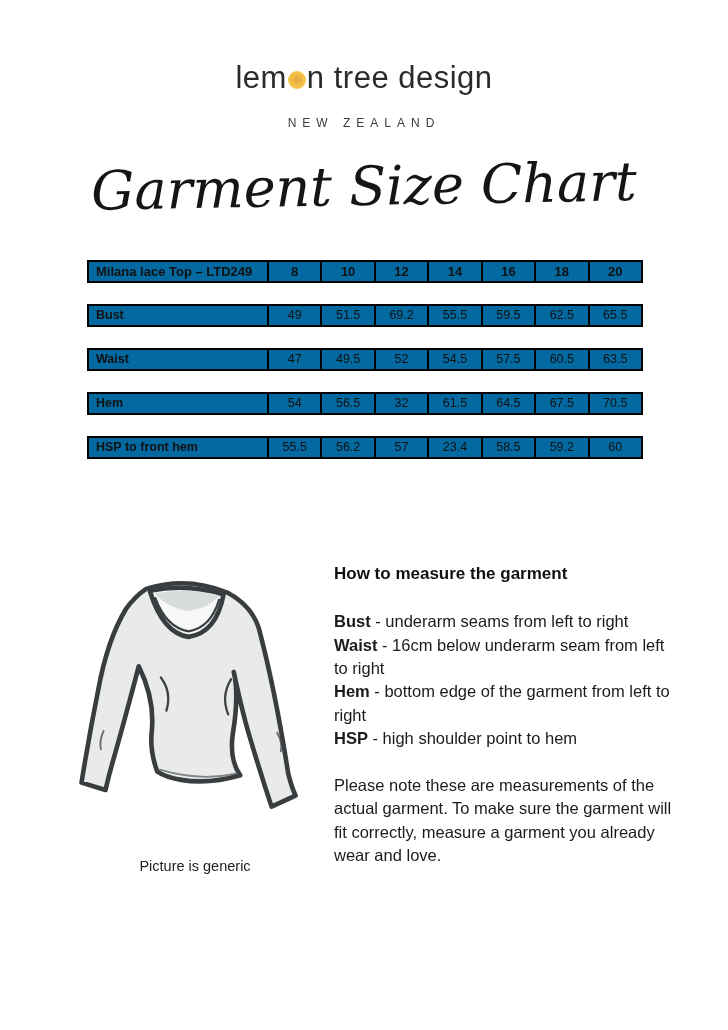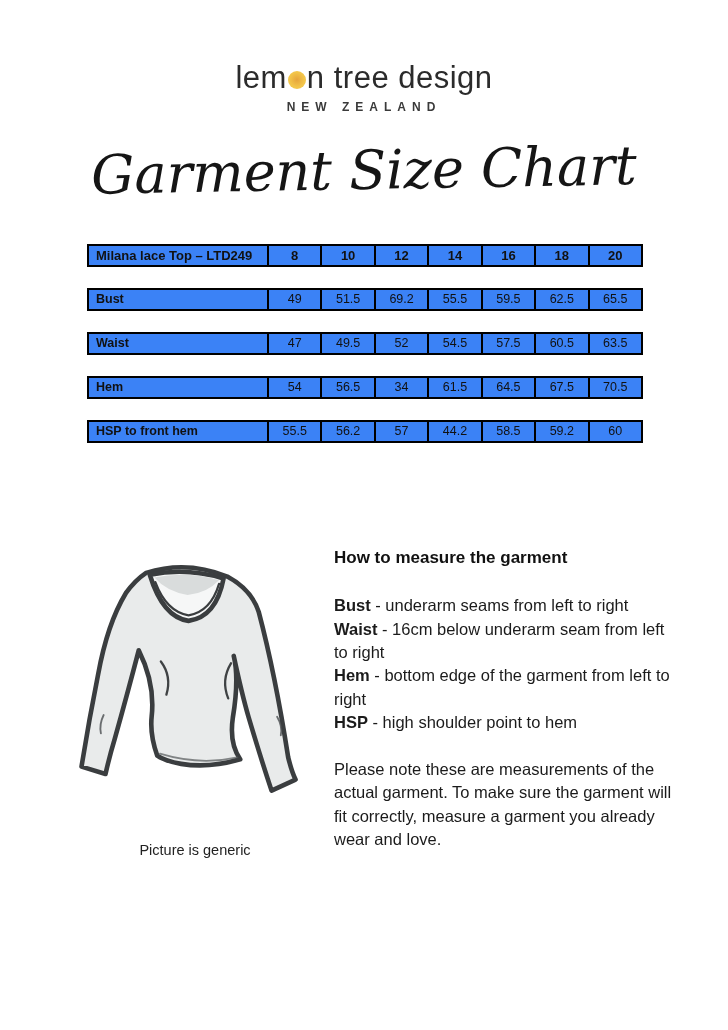--- a/index.html
+++ b/index.html
@@ -11,32 +11,32 @@
   }
 
   
   .logo-wrap { text-align:center; padding-top:60px; }
   .logo-line { font-size:31px; font-weight:500; letter-spacing:0.5px; color:#2b2b2b; }
   .lemon-dot {
     display:inline-block; width:18px; height:18px; border-radius:50%;
     background:radial-gradient(circle at 50% 48%, #e6a43c 0%, #f2c449 55%, #f6cd55 100%);
     transform:translateY(1px); margin:0 1px;
   }
-  .logo-sub { font-size:12px; font-weight:700; letter-spacing:6px; color:#3a3a3a; margin-top:4px; }
+  .logo-sub { font-size:12px; font-weight:400; letter-spacing:6px; color:#3a3a3a; margin-top:20px; }
 
   
   .script-title {
     margin-top:14px; height:86px; text-align:center;
     font-family:"DejaVu Serif", serif; font-style:italic; font-weight:400;
     font-size:54px; color:#151515; line-height:86px; transform:rotate(-1deg);
   }
 
   
   .chart { margin:30px 0 0 87px; width:556px; }
-  .trow { display:flex; border:2px solid #000; height:23px; margin-bottom:21px; background:#3b82f6; }
+  .trow { display:flex; border:2px solid #000; height:23px; margin-bottom:21px; background:#0369a1; }
   .trow:last-child { margin-bottom:0; }
   .cell {
     flex:1; border-left:2px solid #000; text-align:center;
     font-size:12.5px; line-height:19px; color:#111; overflow:hidden; white-space:nowrap;
   }
   .cell.label { flex:0 0 178px; border-left:none; text-align:left; padding-left:7px; font-weight:700; }
   .thead .cell { font-weight:700; font-size:13px; }
 
   .note { margin:17px 0 0 87px; font-size:11.5px; color:#111; }
   .note b { font-weight:700; }
@@ -99,33 +99,33 @@
       <div class="cell">54.5</div>
       <div class="cell">57.5</div>
       <div class="cell">60.5</div>
       <div class="cell">63.5</div>
     </div>
 
     <div class="trow">
       <div class="cell label">Hem</div>
       <div class="cell">54</div>
       <div class="cell">56.5</div>
-      <div class="cell">34</div>
+      <div class="cell">32</div>
       <div class="cell">61.5</div>
       <div class="cell">64.5</div>
       <div class="cell">67.5</div>
       <div class="cell">70.5</div>
     </div>
 
     <div class="trow">
       <div class="cell label">HSP to front hem</div>
       <div class="cell">55.5</div>
       <div class="cell">56.2</div>
       <div class="cell">57</div>
-      <div class="cell">44.2</div>
+      <div class="cell">23.4</div>
       <div class="cell">58.5</div>
       <div class="cell">59.2</div>
       <div class="cell">60</div>
     </div>
 
   </div>
 
 
   <div class="bottom">
 

